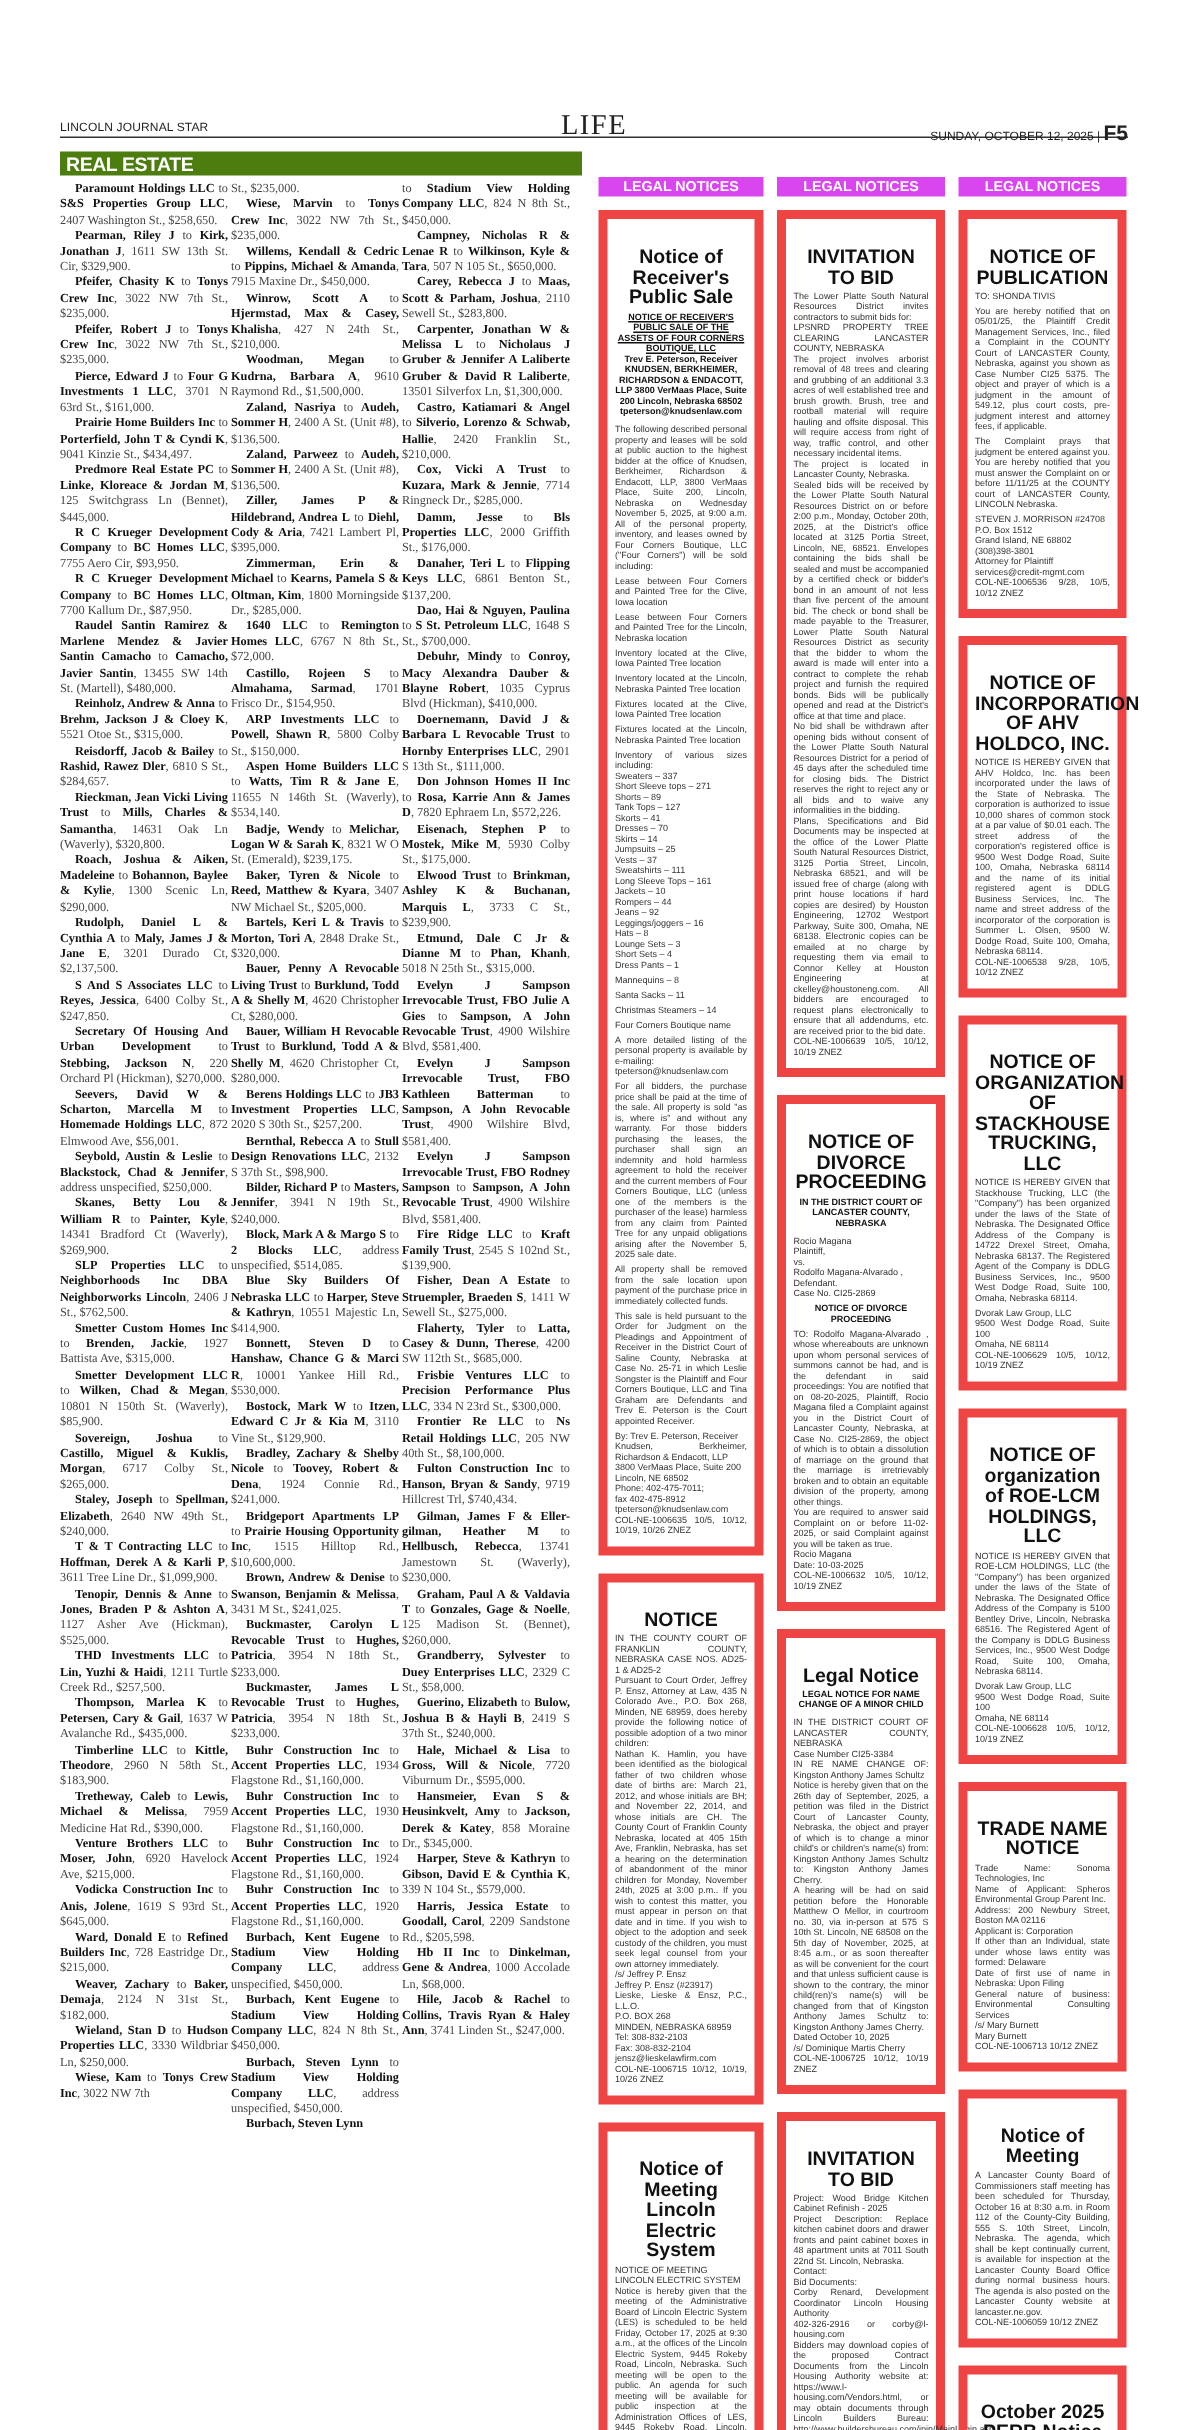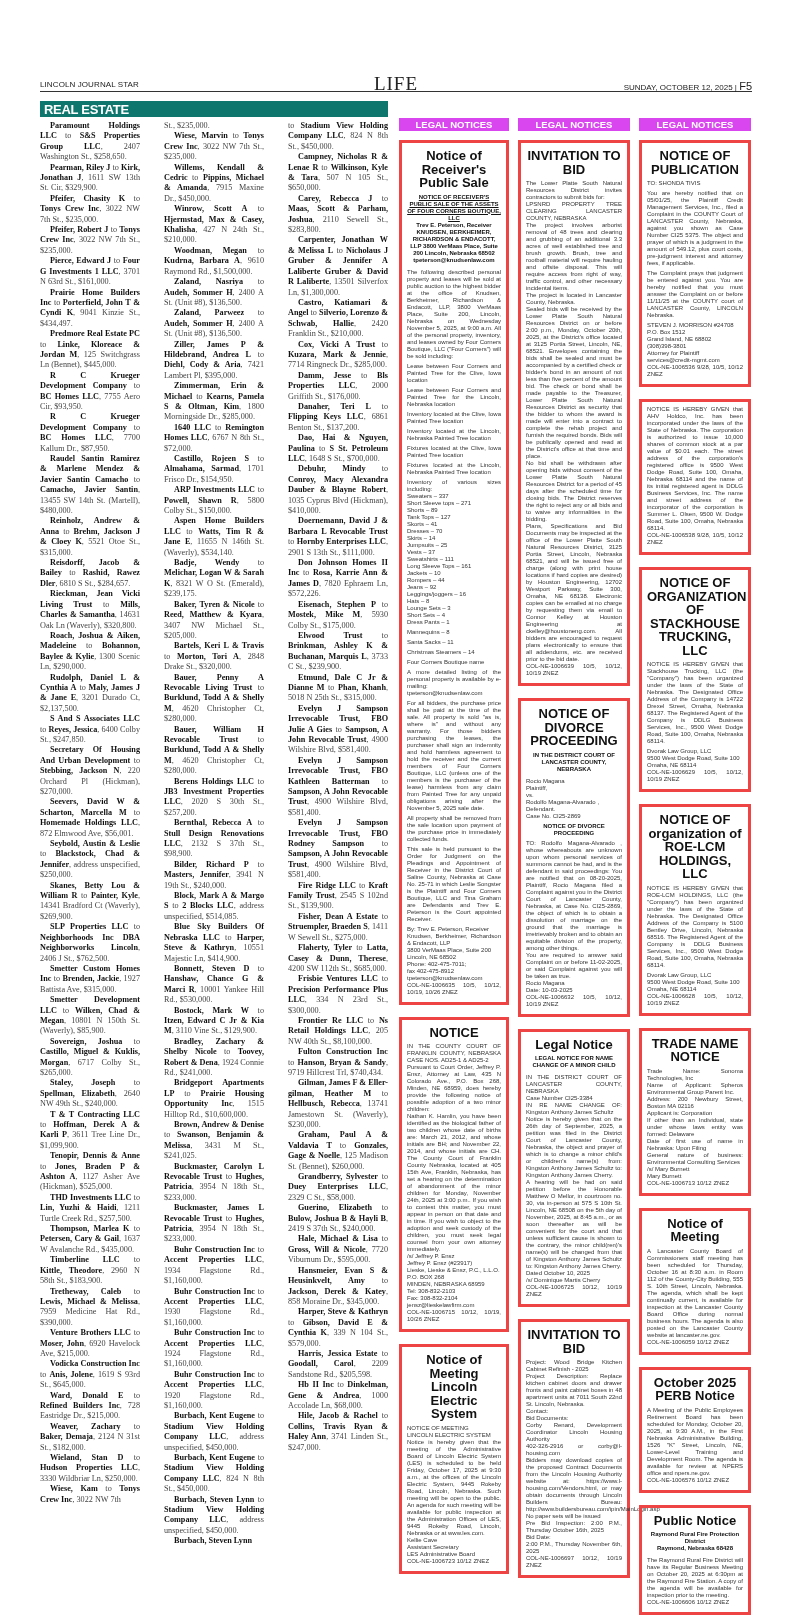--- a/index.html
+++ b/index.html
@@ -1,31 +1,31 @@
 <!DOCTYPE html>
 <html><head>
 <meta charset="utf-8">
 <style>
 *{box-sizing:border-box;margin:0;padding:0}
 body{width:792px;height:1620px;background:#fff;position:relative;font-family:"DejaVu Serif",serif;color:#222;overflow:hidden}
 .hdr{position:absolute;left:40px;right:40px;top:78px;height:14px;border-bottom:1px solid #333}
 .hdr .l{position:absolute;left:0;top:2px;font:8px "Liberation Sans",sans-serif;letter-spacing:.1px}
 .hdr .c{position:absolute;left:0;right:0;top:-5px;text-align:center;font:19px "Liberation Serif",serif;letter-spacing:1px}
 .hdr .r{position:absolute;right:0;top:2px;font:8px "Liberation Sans",sans-serif}
-.hdr .r b{font-weight:normal;font-size:11px}
-.re-banner{position:absolute;left:40px;top:101px;width:348px;height:16px;background:#0f766e;color:#fff;font:bold 13px "Liberation Sans",sans-serif;padding:1px 4px;letter-spacing:-.3px}
-.re-cols{position:absolute;left:40px;top:121px;width:348px;height:1480px;display:flex;gap:24px}
+.hdr .r b{font-weight:bold;font-size:14px}
+.re-banner{position:absolute;left:40px;top:101px;width:348px;height:16px;background:#4d7c0f;color:#fff;font:bold 13px "Liberation Sans",sans-serif;padding:1px 4px;letter-spacing:-.3px}
+.re-cols{position:absolute;left:40px;top:121px;width:348px;height:1480px;display:flex;gap:2px}
 .re-col{width:112px;font-size:8.2px;line-height:10.4px;text-align:justify;font-family:"Liberation Serif",serif;color:#444}
 .re-col p{text-indent:10px}
 .re-col p.cont{text-indent:0}
 .re-col b{color:#111;font-weight:bold}
 .ln-cols{position:absolute;left:399px;top:118px;width:352px;display:flex;gap:9px}
 .ln-col{width:112px}
 .ln-banner{background:#d946ef;color:#fff;font:bold 9.5px "Liberation Sans",sans-serif;text-align:center;height:13px;line-height:13px;margin-bottom:9px}
-.notice{border:3px solid #ef4444;padding:4px 5px 3px;margin-bottom:12px;font:6px/7px "Liberation Sans",sans-serif;color:#333;text-align:justify}
+.notice{border:6px solid #ef4444;padding:16px 5px 3px;margin-bottom:12px;font:6px/7px "Liberation Sans",sans-serif;color:#333;text-align:justify}
 .notice h3{font:bold 13px/13.5px "Liberation Sans",sans-serif;text-align:center;color:#111;margin:2px 0 4px}
 .notice .sub{font-weight:bold;text-align:center;color:#111}
 .notice .u{text-decoration:underline}
 .notice p{margin-bottom:3px}
 .notice .gap{margin-bottom:5px}
 </style>
 </head>
 <body>
 
 <div class="hdr">
@@ -295,20 +295,21 @@
         <p style="white-space: pre-line;">The Complaint prays that judgment be entered against you. You are hereby notified that you must answer the Complaint on or before 11/11/25 at the COUNTY court of LANCASTER County, LINCOLN Nebraska.</p>
         <p style="white-space: pre-line;">STEVEN J. MORRISON #24708
 P.O. Box 1512
 Grand Island, NE 68802
 (308)398-3801
 Attorney for Plaintiff
 services@credit-mgmt.com
 COL-NE-1006536 9/28, 10/5, 10/12 ZNEZ</p>
       </div>
       <div class="notice">
+        <h3>NOTICE OF INCORPORATION OF AHV HOLDCO, INC.</h3>
         <p style="white-space: pre-line;">NOTICE IS HEREBY GIVEN that AHV Holdco, Inc. has been incorporated under the laws of the State of Nebraska. The corporation is authorized to issue 10,000 shares of common stock at a par value of $0.01 each. The street address of the corporation's registered office is 9500 West Dodge Road, Suite 100, Omaha, Nebraska 68114 and the name of its initial registered agent is DDLG Business Services, Inc. The name and street address of the incorporator of the corporation is Summer L. Olsen, 9500 W. Dodge Road, Suite 100, Omaha, Nebraska 68114.
 COL-NE-1006538 9/28, 10/5, 10/12 ZNEZ</p>
       </div>
       <div class="notice">
         <h3>NOTICE OF ORGANIZATION OF STACKHOUSE TRUCKING, LLC</h3>
         <p style="white-space: pre-line;">NOTICE IS HEREBY GIVEN that Stackhouse Trucking, LLC (the "Company") has been organized under the laws of the State of Nebraska. The Designated Office Address of the Company is 14722 Drexel Street, Omaha, Nebraska 68137. The Registered Agent of the Company is DDLG Business Services, Inc., 9500 West Dodge Road, Suite 100, Omaha, Nebraska 68114.</p>
         <p style="white-space: pre-line;">Dvorak Law Group, LLC
 9500 West Dodge Road, Suite 100
 Omaha, NE 68114
 COL-NE-1006629 10/5, 10/12, 10/19 ZNEZ</p>

